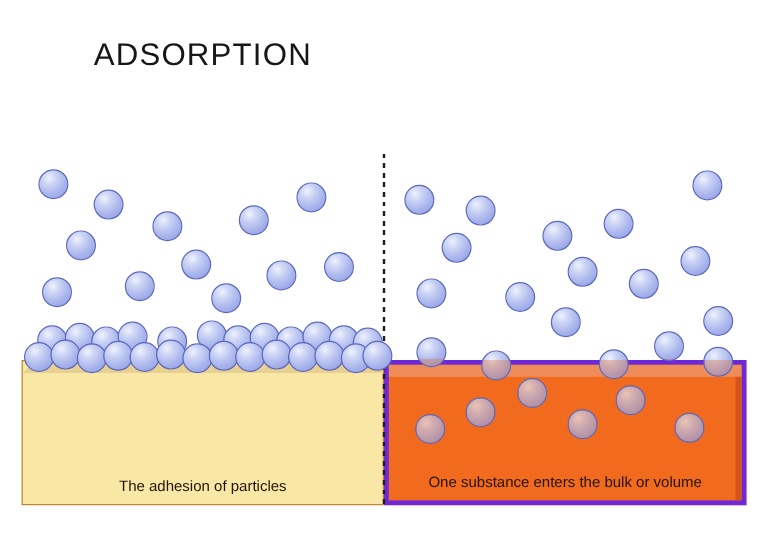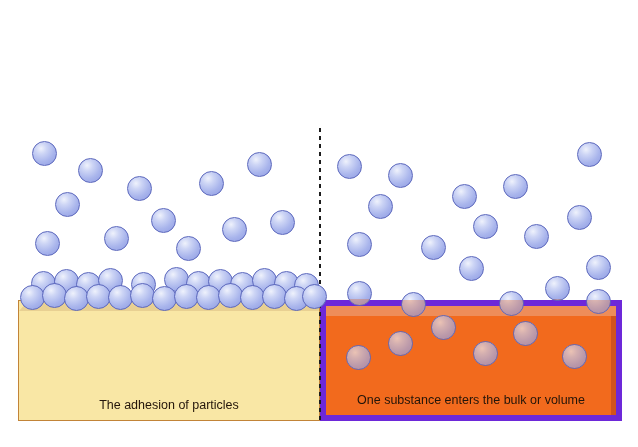--- a/index.html
+++ b/index.html
@@ -37,21 +37,21 @@
     z-index: 1;
   }
   .block.yellow {
     left: 18px;
     background: #f9e7a5;
     border: 1px solid #c28438;
   }
   .block.orange {
     left: 320px;
     background: #f26a1d;
-    border: 6px solid #6d28d9;
+    border: 4px solid #6d28d9;
   }
   .top-strip {
     position: absolute;
     left: 0; right: 0; top: 0; height: 10px;
   }
   .yellow-strip {
     background: #e8d092;
     clip-path: polygon(9px 0, 100% 0, 100% 100%, 0 100%);
   }
   .orange-strip { background: #ee8d59; }
@@ -85,20 +85,21 @@
     position: absolute;
     left: -2px; right: -2px; bottom: -2px;
     background: rgba(228, 97, 30, 0.32);
   }
 </style>
 </head>
 <body>
 
 <div class="canvas">
 
+  <div class="title left">ADSORPTION</div>
 
   <div class="divider"></div>
 
   <div class="block yellow">
     <div class="top-strip yellow-strip"></div>
     <div class="caption">
       <span>The adhesion of particles</span>
     </div>
   </div>
 

